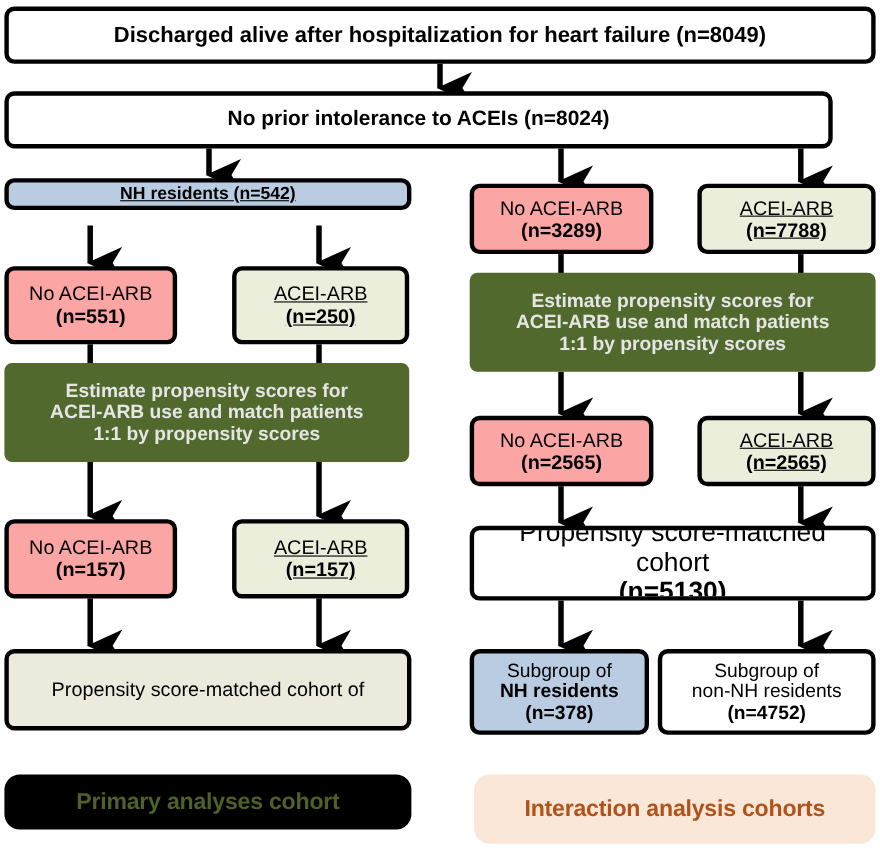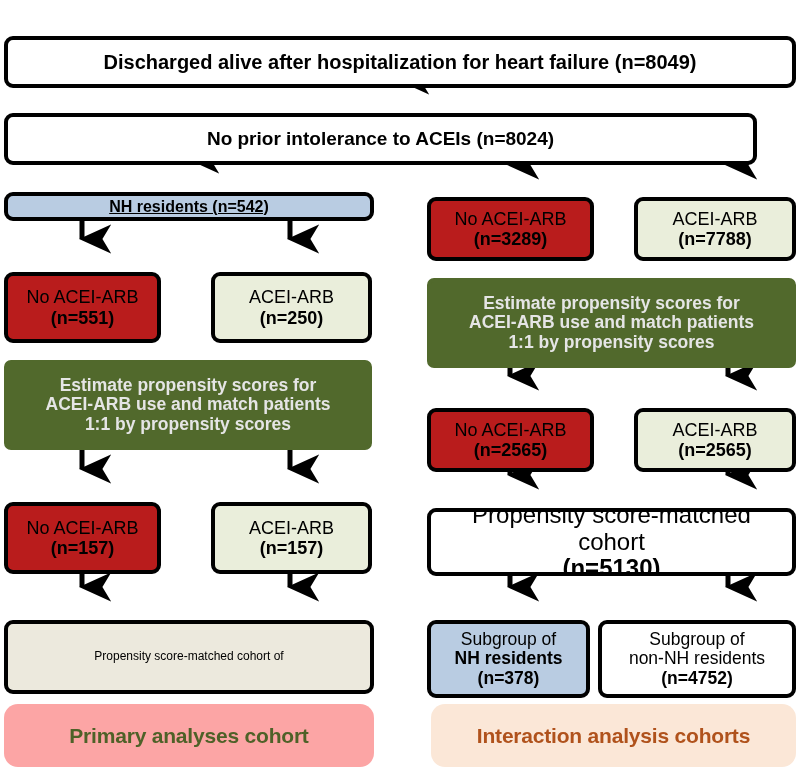--- a/index.html
+++ b/index.html
@@ -31,42 +31,41 @@
     border: 4px solid #000000;
     border-radius: 9px;
     display: flex;
     align-items: center;
     justify-content: center;
     text-align: center;
     line-height: 1.12;
     color: #000000;
     padding: 2px 16px;
     overflow: hidden;
-    margin-top: 30px;
   }
   .node .txt { display: block; width: 100%; }
 
   .legend {
     position: absolute;
     box-sizing: border-box;
     border: none;
     border-radius: 14px;
     display: flex;
     align-items: center;
     justify-content: center;
     text-align: center;
     font-weight: bold;
     letter-spacing: -0.2px;
   }
 
   
   .fill-white  { background: #ffffff; }
   .fill-blue   { background: #b9cce2; }
-  .fill-pink   { background: #b91c1c; }
-  .fill-lgreen { background: #eaeedb; }
+  .fill-pink   { background: #fca5a5; }
+  .fill-lgreen { background: #eaeedb; text-decoration: underline; }
   .fill-dgreen { background: #51692c; color: #e5e5e5; border-color: #51692c; }
   .fill-cream  { background: #ece9dd; }
 
   .bold { font-weight: bold; }
   .reg  { font-weight: normal; }
 </style>
 </head>
 <body>
 
 <div id="chart-root">
@@ -152,21 +151,21 @@
     </span>
   </div>
 
   <div class="node fill-lgreen" style="left:211px; top:472px; width:161px; height:72px; font-size:18px;">
     <span class="txt">
       <span class="reg">ACEI-ARB</span><br>
       <span class="bold">(n=157)</span>
     </span>
   </div>
 
-  <div class="node fill-cream" style="left:4px; top:590px; width:370px; height:74px; font-size:12px;">
+  <div class="node fill-cream" style="left:4px; top:590px; width:370px; height:74px; font-size:18px;">
     <span class="txt">
       <span class="reg">Propensity score-matched cohort of</span><br>
     </span>
   </div>
 
   <div class="node fill-pink" style="left:427px; top:167px; width:167px; height:64px; font-size:18px;">
     <span class="txt">
       <span class="reg">No ACEI-ARB</span><br>
       <span class="bold">(n=3289)</span>
     </span>
@@ -217,21 +216,21 @@
   </div>
 
   <div class="node fill-white" style="left:598px; top:590px; width:198px; height:78px; font-size:17.5px;">
     <span class="txt">
       <span class="reg">Subgroup of</span><br>
       <span class="reg">non-NH residents</span><br>
       <span class="bold">(n=4752)</span>
     </span>
   </div>
 
-  <div class="legend" style="left:4px; top:704px; width:370px; height:63px; background:#fca5a5; color:#4e6128; font-size:21px;">
+  <div class="legend" style="left:4px; top:704px; width:370px; height:50px; background:#000000; color:#4e6128; font-size:21px;">
     <span class="txt">Primary analyses cohort</span>
   </div>
 
   <div class="legend" style="left:431px; top:704px; width:365px; height:63px; background:#fbe7d7; color:#b0521c; font-size:21px;">
     <span class="txt">Interaction analysis cohorts</span>
   </div>
 
 </div>
 
 </body></html>

